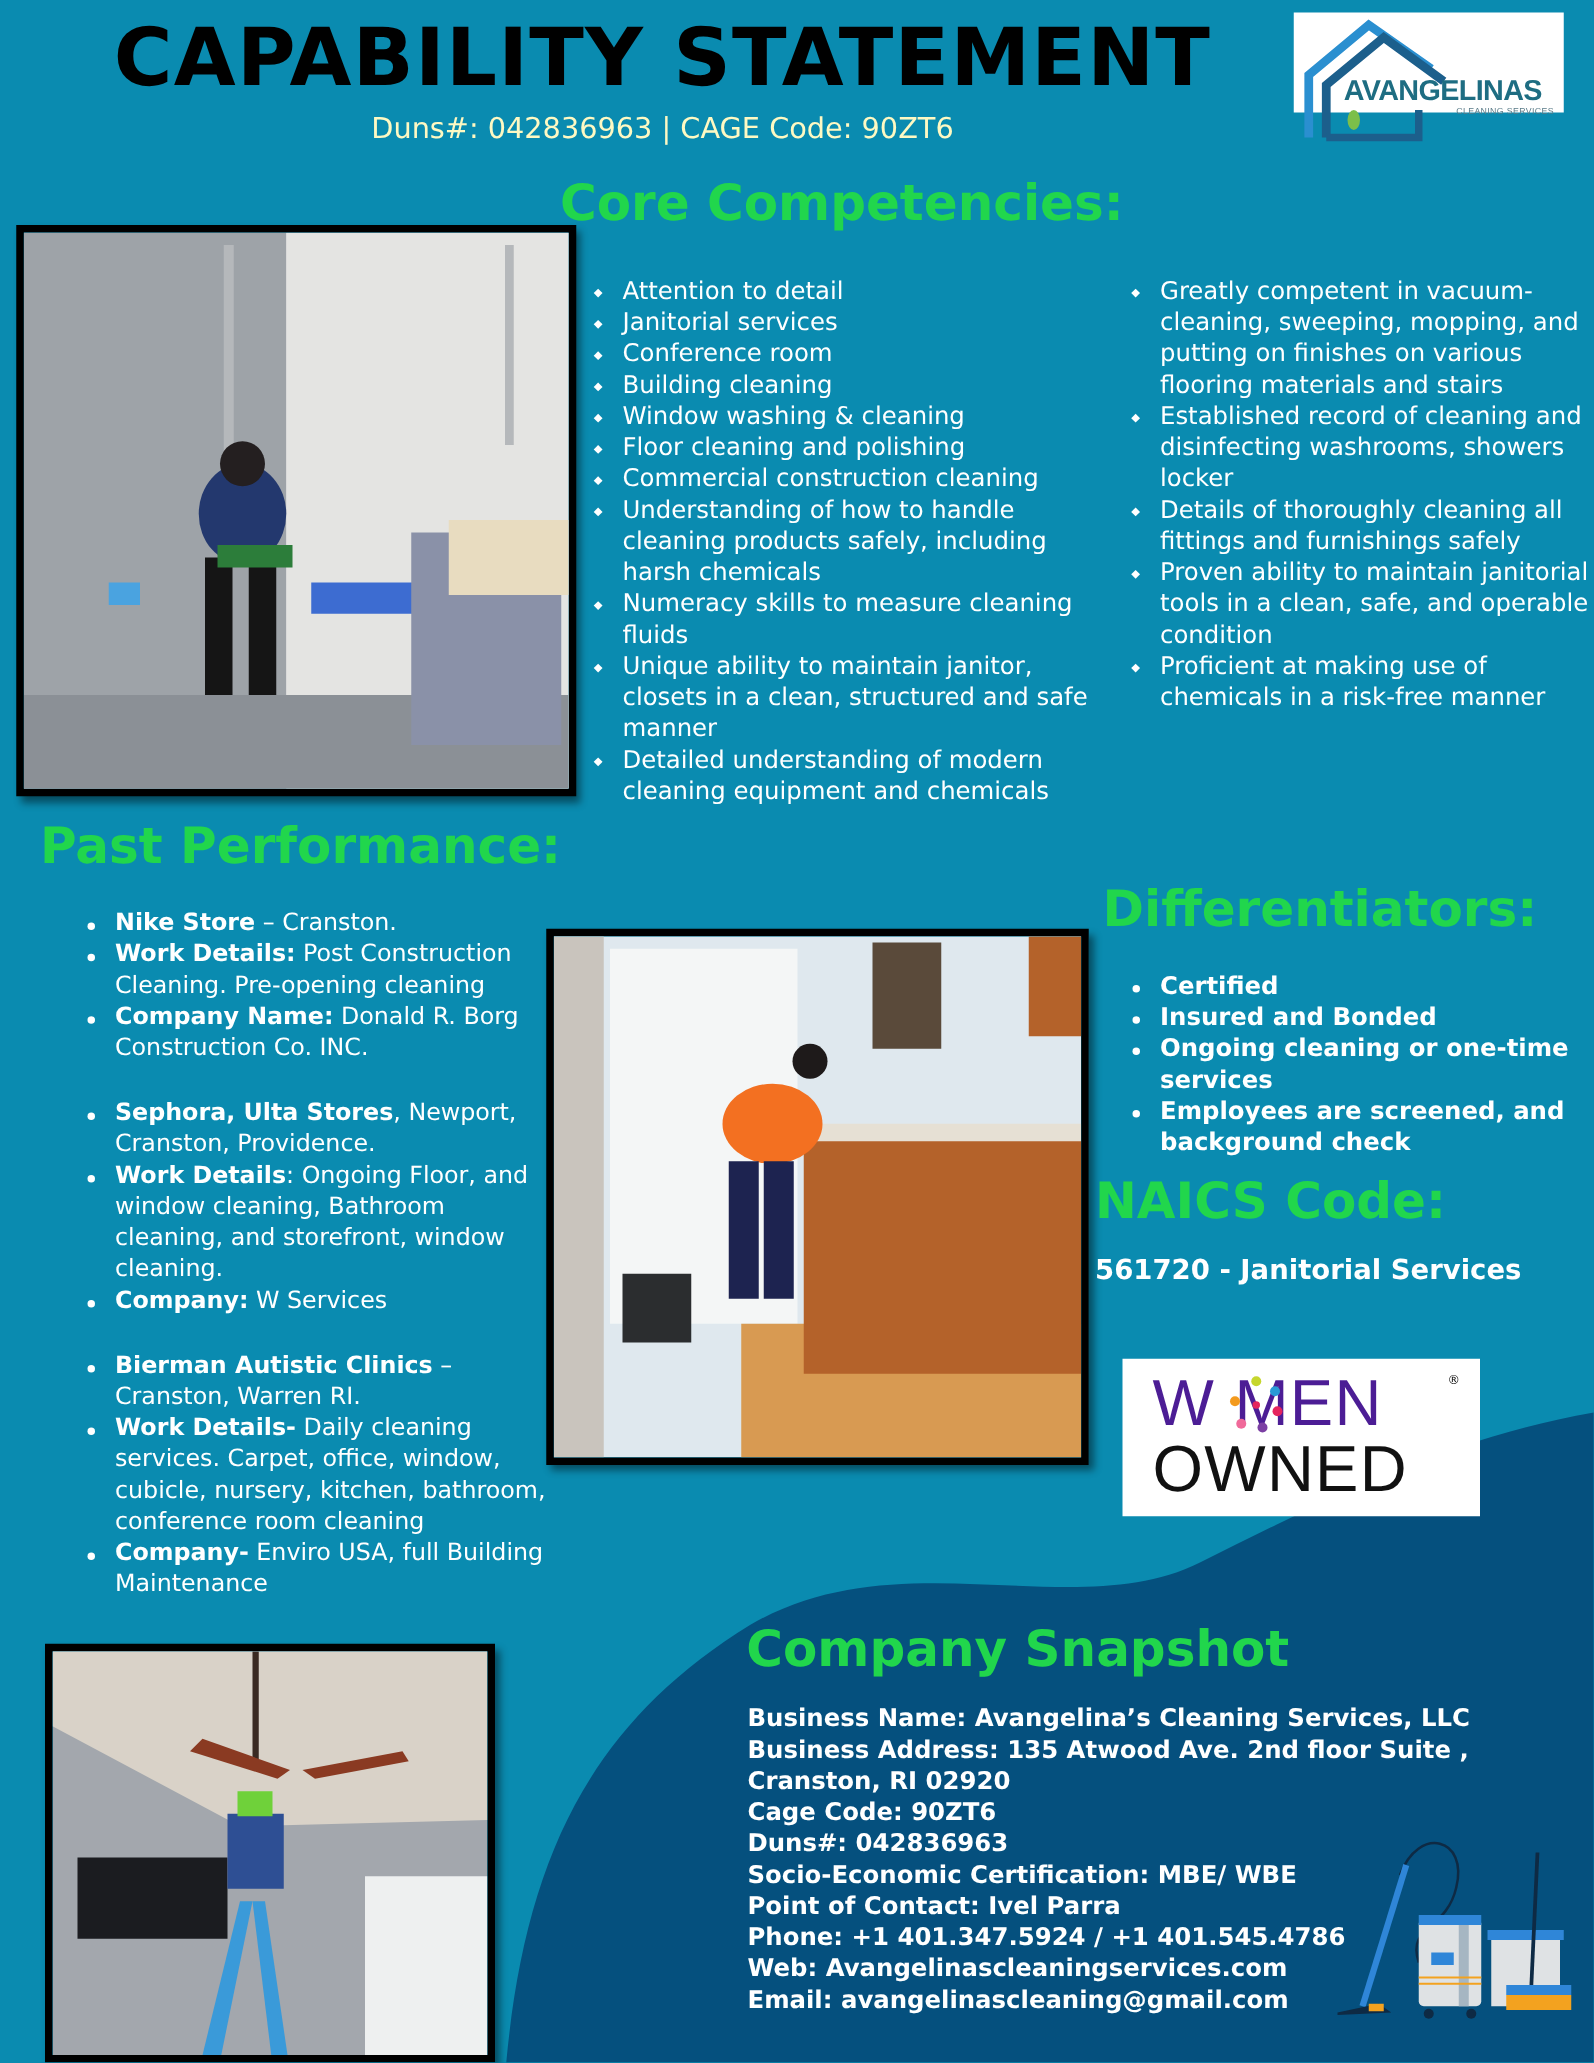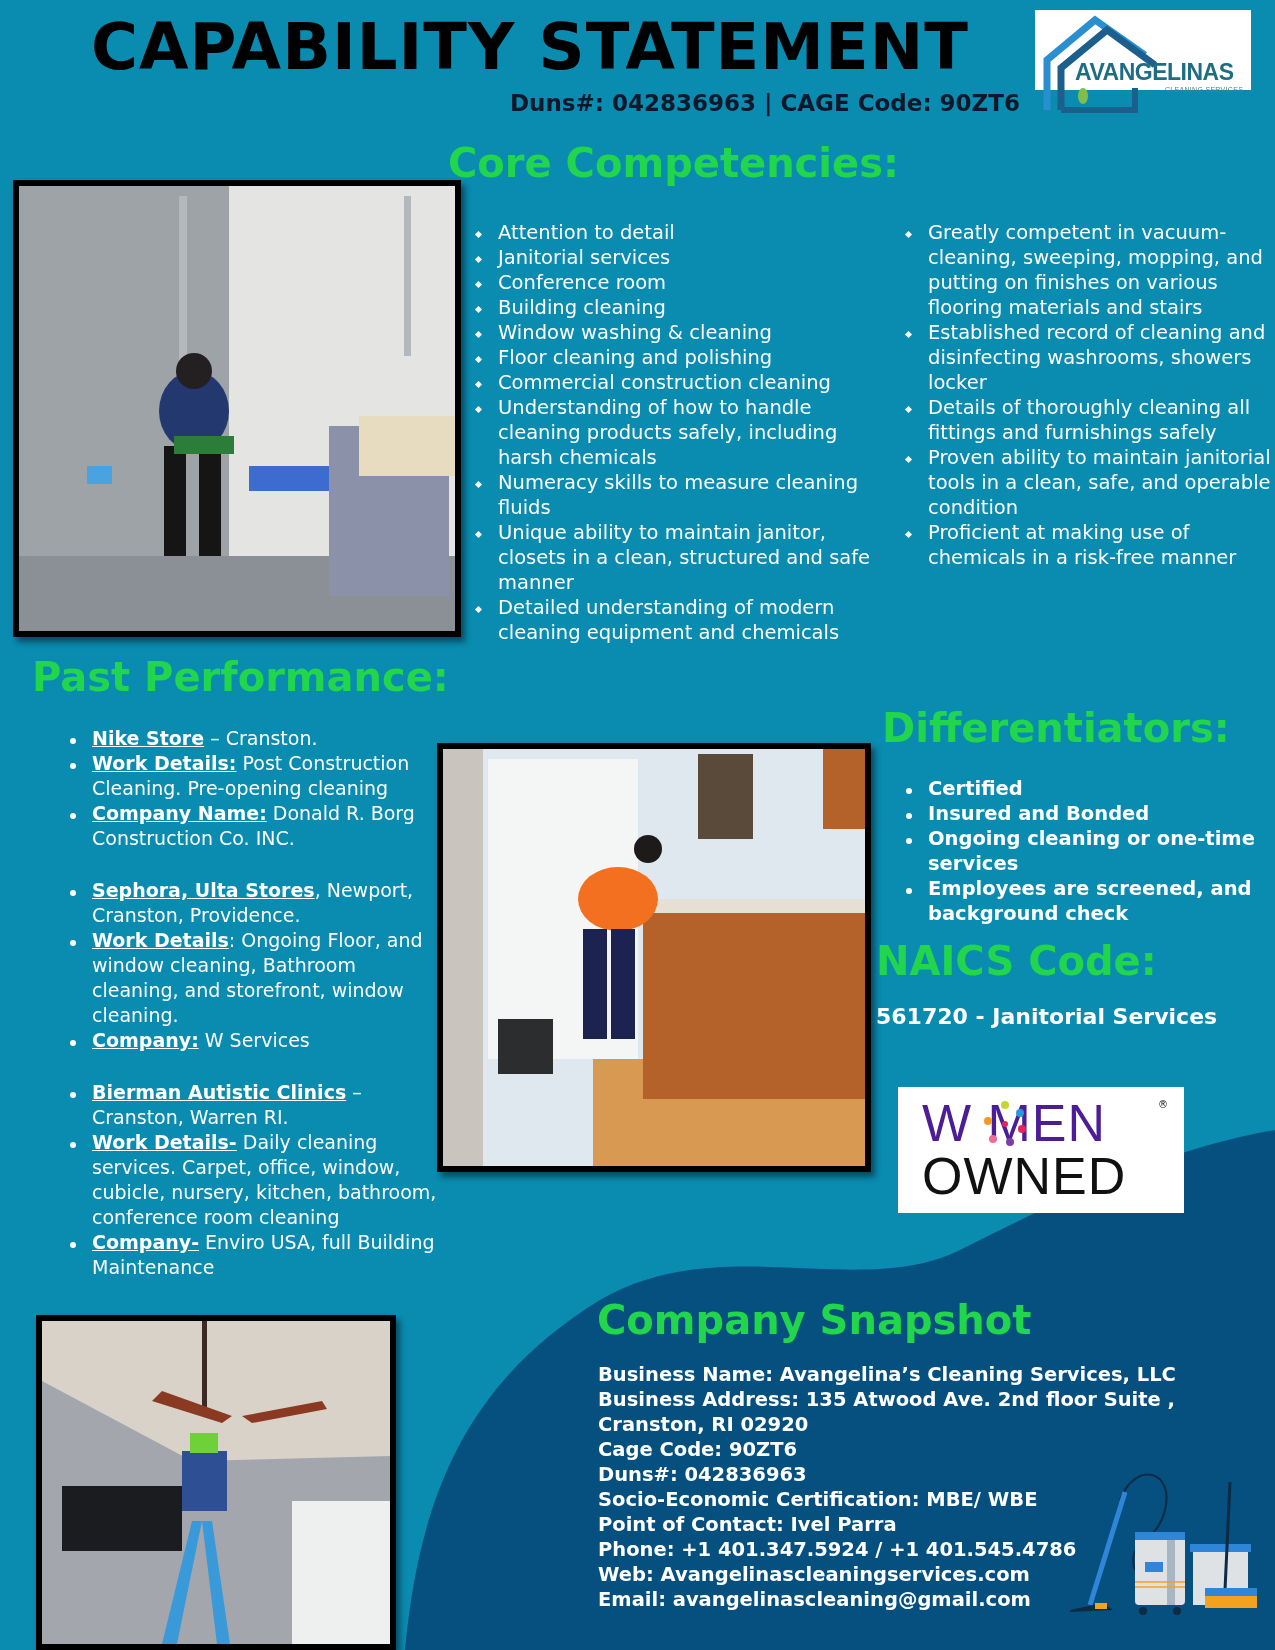--- a/index.html
+++ b/index.html
@@ -11,22 +11,22 @@
   }
   .abs { position: absolute; }
   .wave { position: absolute; left: 0; top: 0; width: 1275px; height: 1650px; z-index: 0; }
 
   .title {
     left: 40px; top: 10px; width: 980px; text-align: center;
     font-family: "DejaVu Sans", sans-serif; font-weight: bold;
     font-size: 64px; letter-spacing: 1px; color: #000000; z-index: 2;
   }
   .subtitle {
-    left: 40px; top: 90px; width: 980px; text-align: right;
-    font-weight: bold; font-size: 23px; color: #0f172a; z-index: 2;
+    left: 40px; top: 90px; width: 980px; text-align: center;
+    font-weight: normal; font-size: 23px; color: #fef9c3; z-index: 2;
   }
   .logo {
     left: 1035px; top: 10px; width: 216px; height: 80px;
     background: #ffffff; z-index: 2;
   }
   .logo-text {
     position: absolute; left: 40px; top: 49px; font-family: "Liberation Sans", sans-serif;
     font-weight: bold; font-size: 23px; color: #1e6d82; letter-spacing: -0.5px;
   }
   .logo-sub {
@@ -50,21 +50,21 @@
     content: ""; position: absolute; left: 2px; top: 0.62em;
     width: 5px; height: 5px; background: #fff; transform: rotate(45deg);
   }
   ul.dot li::before { width: 6px; height: 6px; border-radius: 50%; transform: none; }
 
   .core1 { left: 458px; top: 204px; width: 420px; font-size: 19.5px; line-height: 25px; }
   .core2 { left: 888px; top: 204px; width: 380px; font-size: 19.5px; line-height: 25px; }
 
   .past { left: 52px; top: 710px; width: 380px; font-size: 19px; line-height: 25px; }
   .past li.gap { margin-top: 27px; }
-  .past b { font-weight: bold; text-decoration: underline; }
+  .past b { font-weight: bold; }
 
   .diff { left: 888px; top: 760px; width: 380px; font-size: 19.5px; line-height: 25px; font-weight: bold; }
   .naics-v { left: 876px; top: 1004px; font-size: 22px; font-weight: bold; z-index: 2; }
 
   .photo { border: 6px solid #000; box-shadow: 4px 5px 6px rgba(0,0,0,0.45); z-index: 2; overflow: hidden; }
   .photo1 { left: 13px; top: 180px; width: 436px; height: 445px; }
   .photo2 { left: 437px; top: 743px; width: 422px; height: 417px; }
   .photo3 { left: 36px; top: 1315px; width: 348px; height: 323px; }
 
   .women { left: 898px; top: 1087px; width: 286px; height: 126px; background: #fff; z-index: 2; }

